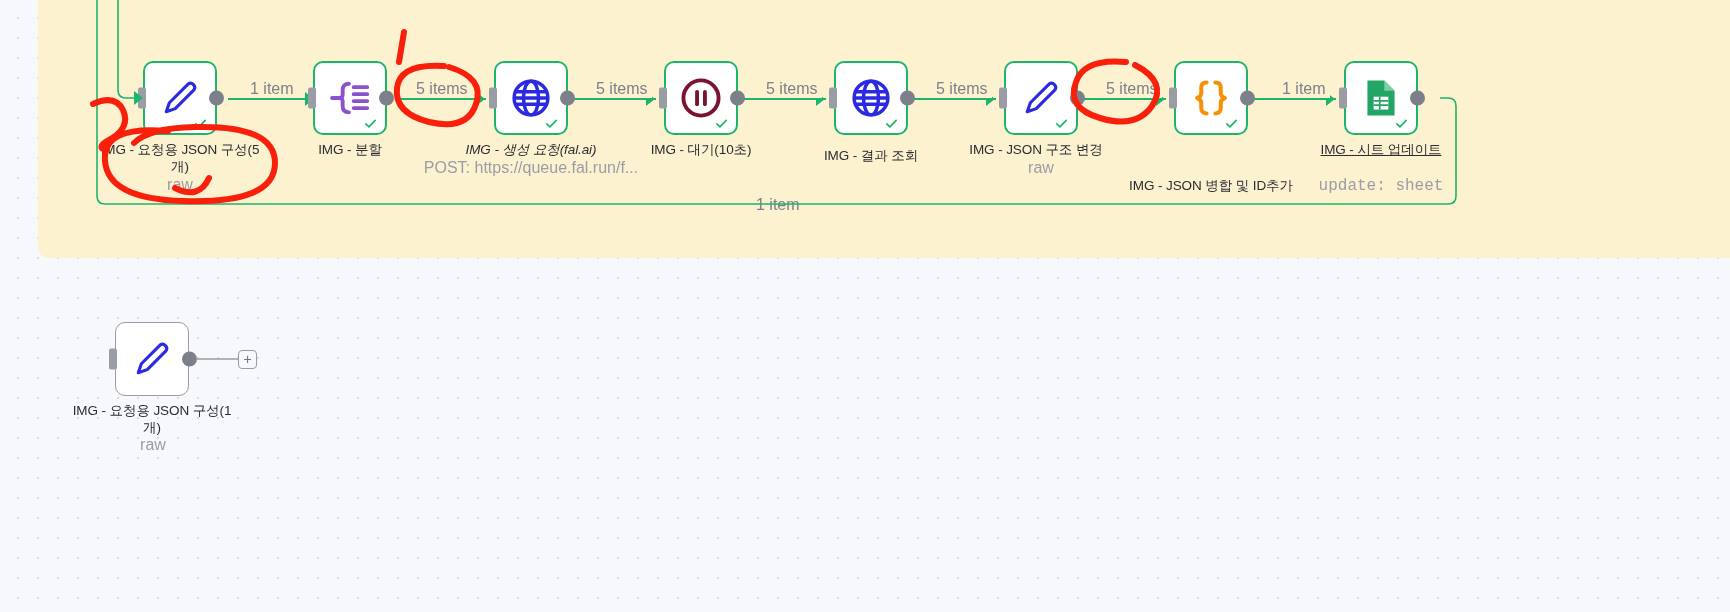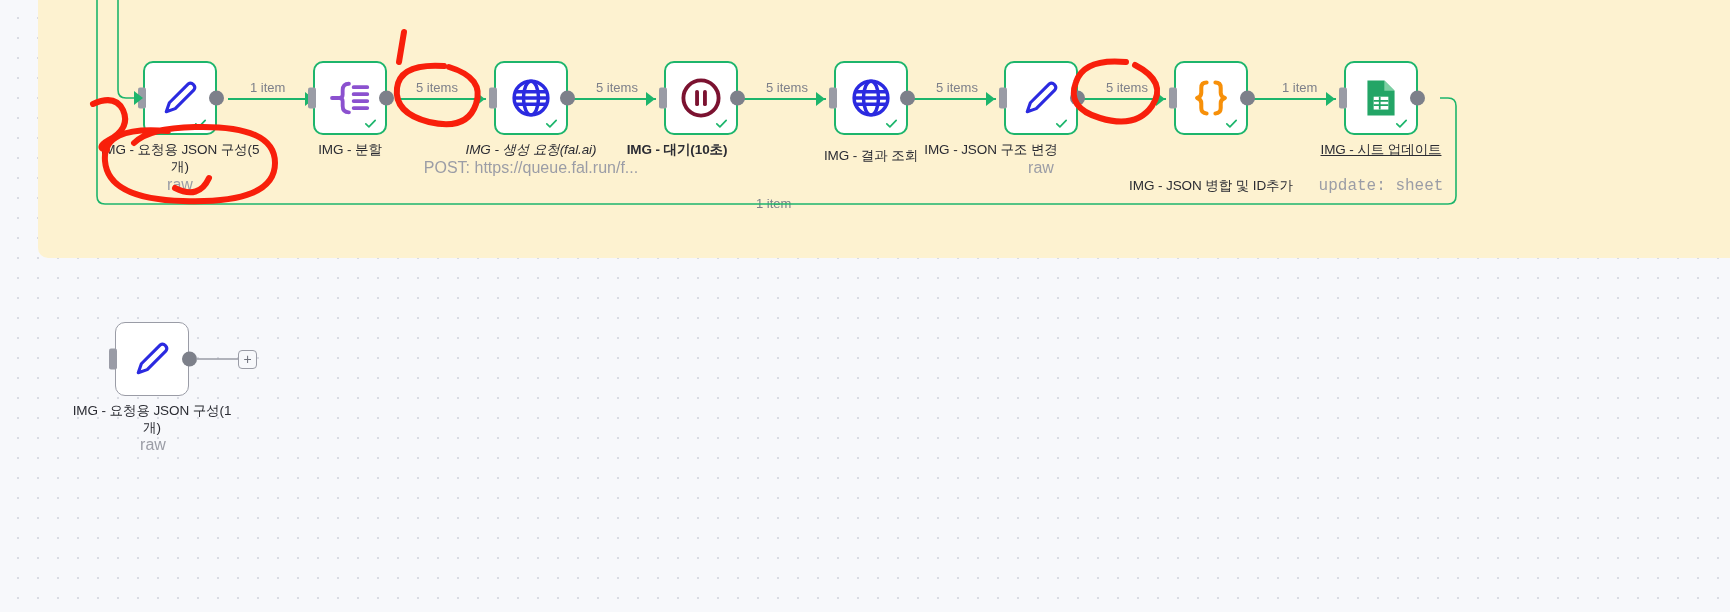--- a/index.html
+++ b/index.html
@@ -92,21 +92,21 @@
     position: absolute;
     top: 92px;
     width: 0; height: 0;
     border-top: 7px solid transparent;
     border-bottom: 7px solid transparent;
     border-left: 9px solid #1db56c;
   }
   .edge-label {
     position: absolute;
     top: 80px;
-    font-size: 13px;
+    font-size: 16px;
     color: #7d808a;
     background: #fdf2d0;
     padding: 0 4px;
     white-space: nowrap;
   }
 
   
   #annotations, #wires {
     position: absolute;
     left: 0; top: 0;
@@ -226,21 +226,21 @@
     <svg class="glyph" viewBox="0 0 24 24">
       <circle cx="12" cy="12" r="9.6" fill="none" stroke="#7b1230" stroke-width="2.1"></circle>
       <rect x="8.8" y="7.6" width="2.1" height="8.8" rx="1" fill="#7b1230"></rect>
       <rect x="13.1" y="7.6" width="2.1" height="8.8" rx="1" fill="#7b1230"></rect>
     </svg>
     <svg class="tick" viewBox="0 0 16 16">
       <path d="M3 8.4 L6.3 11.6 L13 4.6" fill="none" stroke="#1db56c" stroke-width="1.8" stroke-linecap="round" stroke-linejoin="round"></path>
     </svg>
     <span class="port-out"></span>
   </div>
-  <div class="node-label" style="left:585px; top:142px;font-weight:bold;">IMG - 대기(10초)</div>
+  <div class="node-label" style="left:609px; top:142px;">IMG - 대기(10초)</div>
 
   <div class="node" style="left:834px; top:61px;">
     <span class="port-in"></span>
     <svg class="glyph" viewBox="0 0 24 24">
       <circle cx="12" cy="12" r="9.2" fill="none" stroke="#2b2ae0" stroke-width="1.9"></circle>
       <ellipse cx="12" cy="12" rx="4.1" ry="9.2" fill="none" stroke="#2b2ae0" stroke-width="1.9"></ellipse>
       <path d="M3.1 8.6 h17.8 M3.1 15.4 h17.8 M2.8 12 h18.4" stroke="#2b2ae0" stroke-width="1.9"></path>
     </svg>
     <svg class="tick" viewBox="0 0 16 16">
       <path d="M3 8.4 L6.3 11.6 L13 4.6" fill="none" stroke="#1db56c" stroke-width="1.8" stroke-linecap="round" stroke-linejoin="round"></path>
@@ -252,21 +252,21 @@
   <div class="node" style="left:1004px; top:61px;">
     <span class="port-in"></span>
     <svg class="glyph" viewBox="0 0 24 24">
       <path d="M4.5 19.5 L6.2 14.6 L16.4 4.4 a2.3 2.3 0 0 1 3.2 3.2 L9.4 17.8 Z" fill="none" stroke="#2b2ae0" stroke-width="1.7" stroke-linejoin="round"></path>
     </svg>
     <svg class="tick" viewBox="0 0 16 16">
       <path d="M3 8.4 L6.3 11.6 L13 4.6" fill="none" stroke="#1db56c" stroke-width="1.8" stroke-linecap="round" stroke-linejoin="round"></path>
     </svg>
     <span class="port-out"></span>
   </div>
-  <div class="node-label" style="left:899px; top:142px;">IMG - JSON 구조 변경</div>
+  <div class="node-label" style="left:944px; top:142px;">IMG - JSON 구조 변경</div>
   <div class="node-sub" style="left:926px; top:161px;">raw</div>
 
   <div class="node" style="left:1174px; top:61px;">
     <span class="port-in"></span>
     <svg class="glyph" viewBox="0 0 24 24">
       <path d="M9.6 3.6 q-2.9 0 -2.9 2.9 v2.6 q0 2.2 -2.3 2.9 q2.3 0.7 2.3 2.9 v2.6 q0 2.9 2.9 2.9" fill="none" stroke="#f79009" stroke-width="2.2" stroke-linecap="round" stroke-linejoin="round"></path>
       <path d="M14.4 3.6 q2.9 0 2.9 2.9 v2.6 q0 2.2 2.3 2.9 q-2.3 0.7 -2.3 2.9 v2.6 q0 2.9 -2.9 2.9" fill="none" stroke="#f79009" stroke-width="2.2" stroke-linecap="round" stroke-linejoin="round"></path>
     </svg>
     <svg class="tick" viewBox="0 0 16 16">
       <path d="M3 8.4 L6.3 11.6 L13 4.6" fill="none" stroke="#1db56c" stroke-width="1.8" stroke-linecap="round" stroke-linejoin="round"></path>

